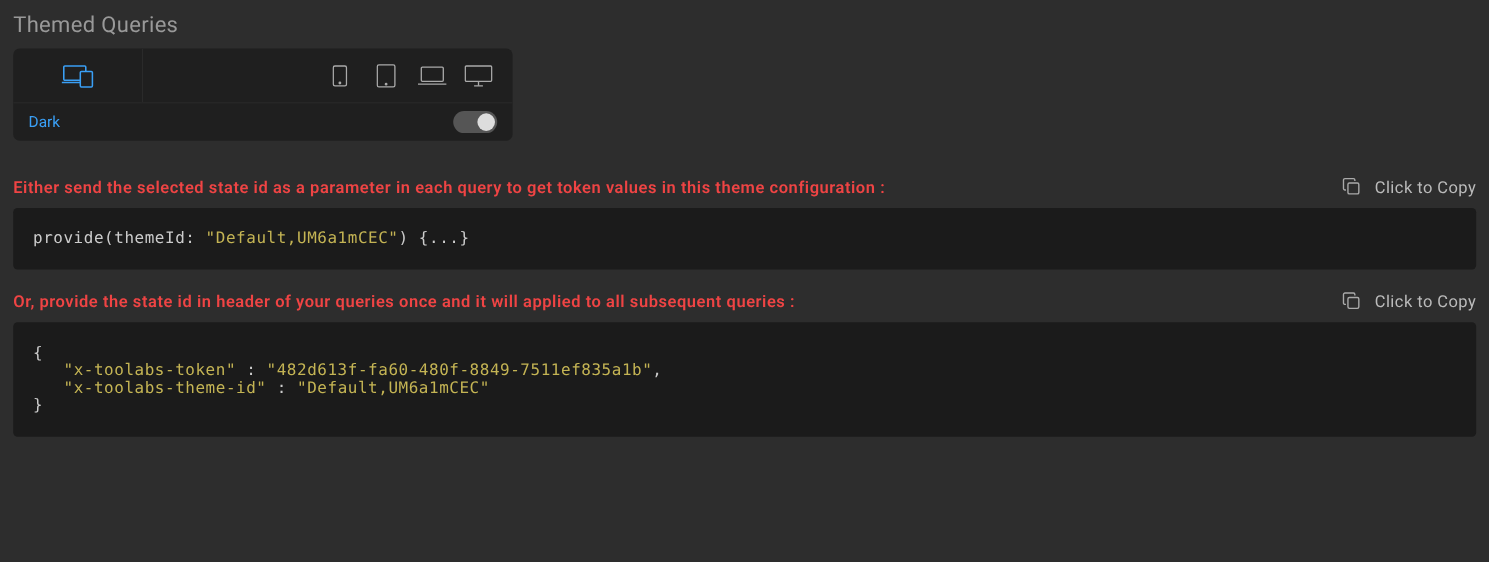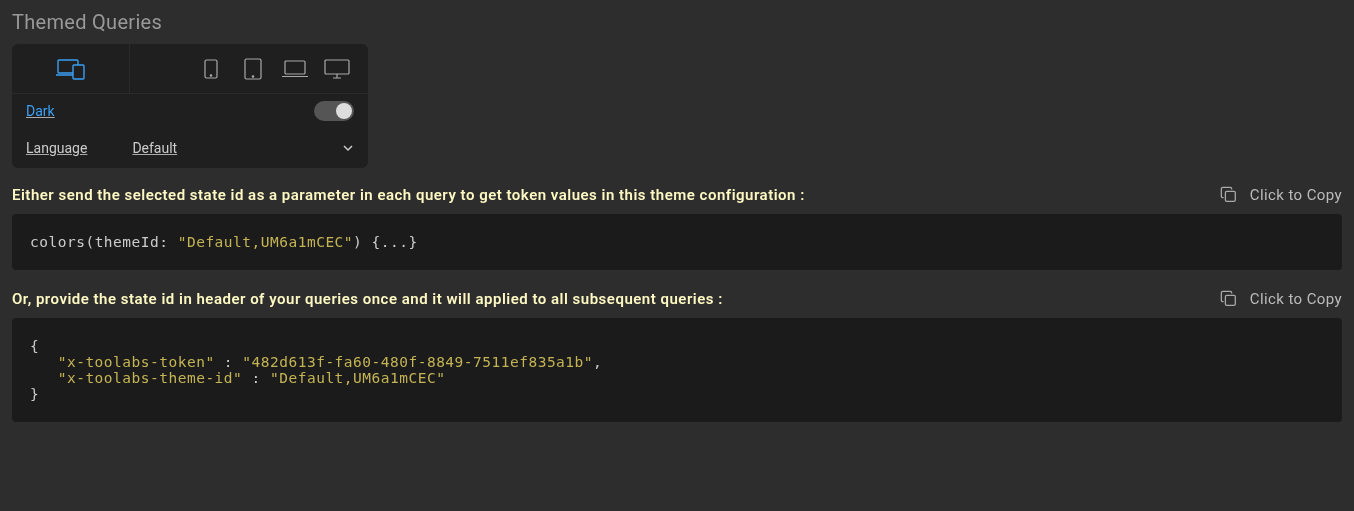--- a/index.html
+++ b/index.html
@@ -19,24 +19,23 @@
     .section-title {
       font-size: 20px;
       color: #999;
       font-weight: 400;
       margin-bottom: 10px;
       letter-spacing: 0.3px;
     }
     .config-panel {
       background: #1f1f1f;
       border-radius: 6px;
-      width: 356px;
+      width: 454px;
       overflow: hidden;
-      margin-bottom: 18px;
-      text-decoration: underline;
+      margin-bottom: 33px;
     }
     .device-row {
       display: flex;
       align-items: center;
       height: 50px;
       border-bottom: 1px solid #2a2a2a;
     }
     .device-active {
       width: 118px;
       height: 100%;
@@ -106,21 +105,21 @@
       height: 12px;
     }
     .desc-row {
       display: flex;
       align-items: center;
       margin-bottom: 10px;
     }
     .desc-text {
       font-size: 15px;
       font-weight: 600;
-      color: #fef9c3;
+      color: #ef4444;
       letter-spacing: 0.5px;
     }
     .copy-block {
       margin-left: auto;
       display: flex;
       align-items: center;
       gap: 12px;
       cursor: pointer;
     }
     .copy-icon {
@@ -190,41 +189,34 @@
         </svg>
       </div>
     </div>
   </div>
   <div class="setting-row">
     <span class="setting-label accent">Dark</span>
     <div class="toggle">
       <div class="toggle-knob"></div>
     </div>
   </div>
-  <div class="lang-row">
-    <span class="setting-label">Language</span>
-    <span class="setting-label lang-value">Default</span>
-    <svg class="chevron" viewBox="0 0 12 12" fill="none" stroke="#ccc" stroke-width="1.5">
-      <polyline points="2,4 6,8 10,4"></polyline>
-    </svg>
-  </div>
 </div>
 
 <div class="desc-row">
   <span class="desc-text">Either send the selected state id as a parameter in each query to get token values in this theme configuration :</span>
   <div class="copy-block">
     <svg class="copy-icon" viewBox="0 0 20 20" fill="none" stroke="#aaa" stroke-width="1.4">
       <rect x="6" y="6" width="11" height="11" rx="1.5"></rect>
       <path d="M4 13 H3 a1.5 1.5 0 0 1 -1.5 -1.5 V3 A1.5 1.5 0 0 1 3 1.5 h8.5 A1.5 1.5 0 0 1 13 3 v1"></path>
     </svg>
     <span class="copy-text">Click to Copy</span>
   </div>
 </div>
 
-<div class="code-box"><span class="c-fn">colors</span><span class="c-punct">(</span><span class="c-param">themeId</span><span class="c-punct">: </span><span class="c-str">"Default,UM6a1mCEC"</span><span class="c-punct">)</span><span class="c-punct"> {...}</span></div>
+<div class="code-box"><span class="c-fn">provide</span><span class="c-punct">(</span><span class="c-param">themeId</span><span class="c-punct">: </span><span class="c-str">"Default,UM6a1mCEC"</span><span class="c-punct">)</span><span class="c-punct"> {...}</span></div>
 
 <div class="desc-row">
   <span class="desc-text">Or, provide the state id in header of your queries once and it will applied to all subsequent queries :</span>
   <div class="copy-block">
     <svg class="copy-icon" viewBox="0 0 20 20" fill="none" stroke="#aaa" stroke-width="1.4">
       <rect x="6" y="6" width="11" height="11" rx="1.5"></rect>
       <path d="M4 13 H3 a1.5 1.5 0 0 1 -1.5 -1.5 V3 A1.5 1.5 0 0 1 3 1.5 h8.5 A1.5 1.5 0 0 1 13 3 v1"></path>
     </svg>
     <span class="copy-text">Click to Copy</span>
   </div>

